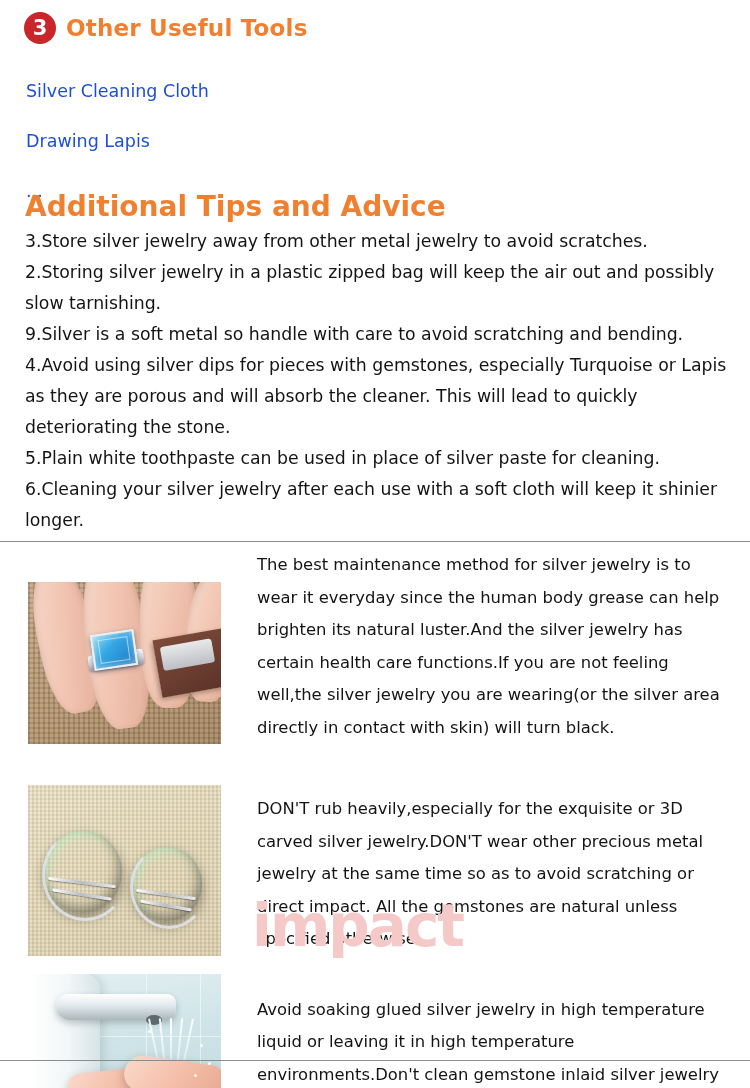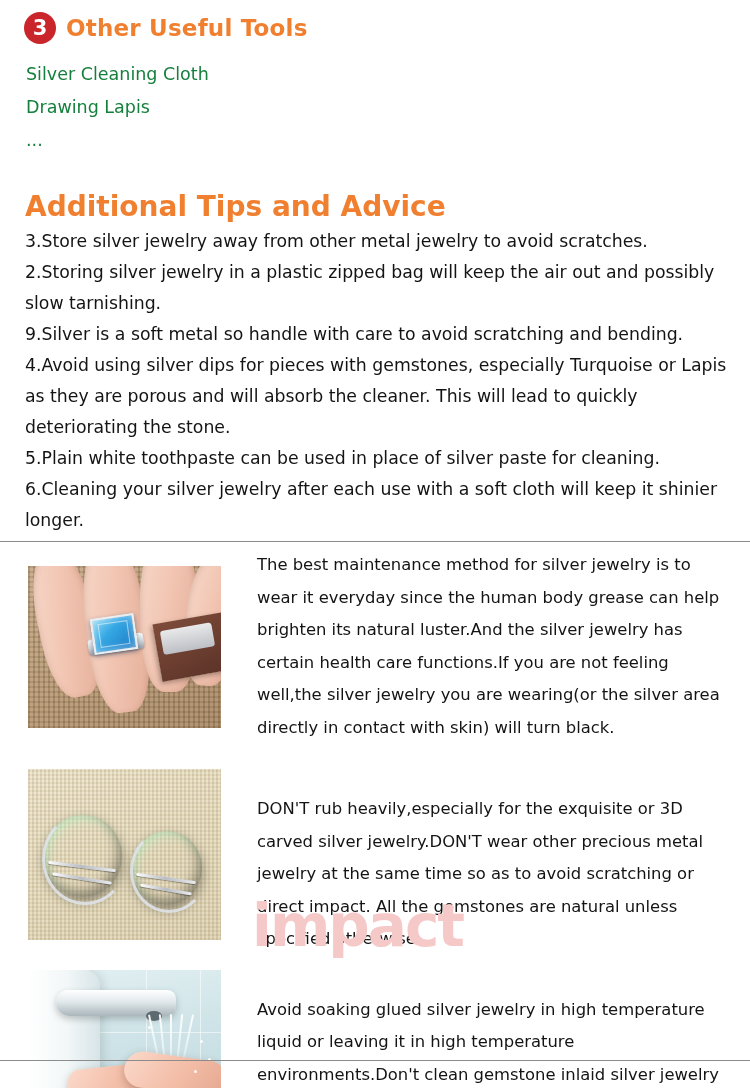--- a/index.html
+++ b/index.html
@@ -57,22 +57,23 @@
   
   .tool-list {
     position: absolute;
     left: 26px;
     top: 58px;
     width: 500px;
   }
   .tool-list .tool-item {
     font-size: 17.5px;
     line-height: 33px;
-    color: #15803d;
+    color: #1d4ed8;
     white-space: nowrap;
+    margin-top: 17px;
   }
 
   
   .tips-title {
     position: absolute;
     left: 25px;
     top: 190px;
     color: #F08030;
     font-size: 28px;
     font-weight: bold;
@@ -107,21 +108,21 @@
   
   .panels {
     position: absolute;
     left: 0;
     top: 549px;
     width: 750px;
   }
   .panel {
     position: relative;
     display: flex;
-    align-items: center;
+    align-items: flex-end;
   }
   .panel .thumb {
     position: relative;
     margin-left: 28px;
     flex: 0 0 auto;
     overflow: hidden;
     background: #ddd;
   }
   .panel .ptext {
     margin-left: 36px;

